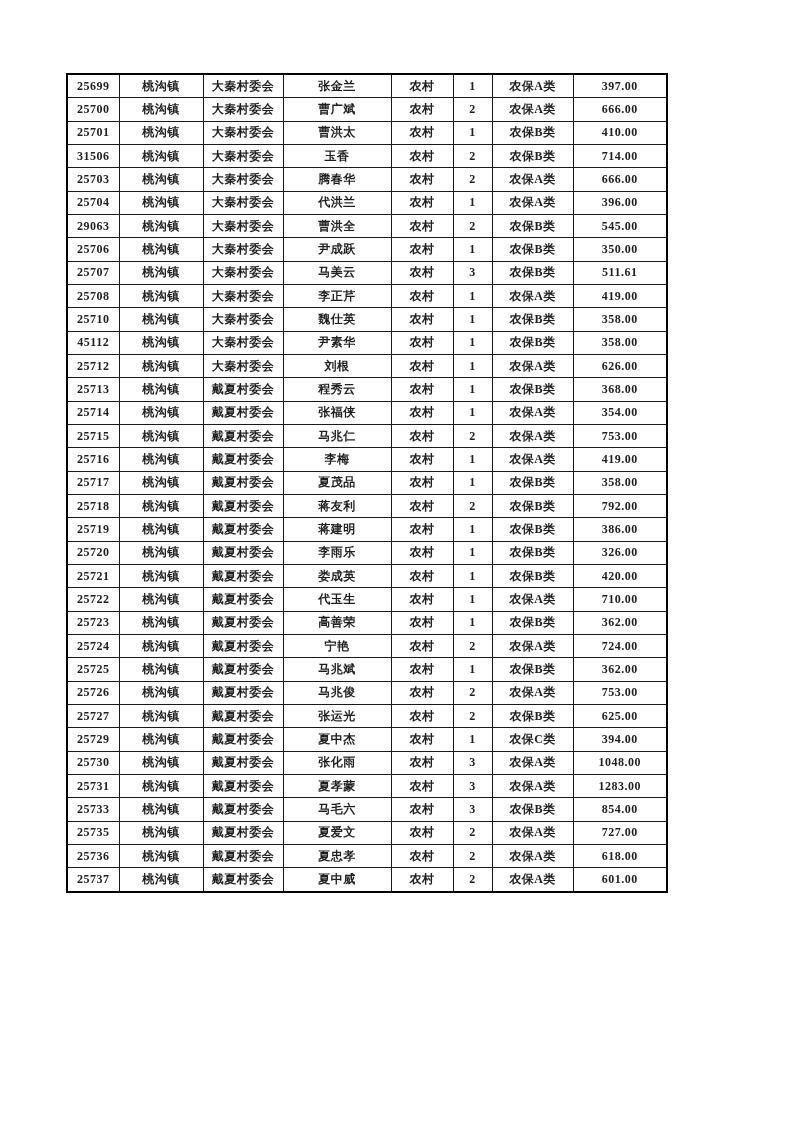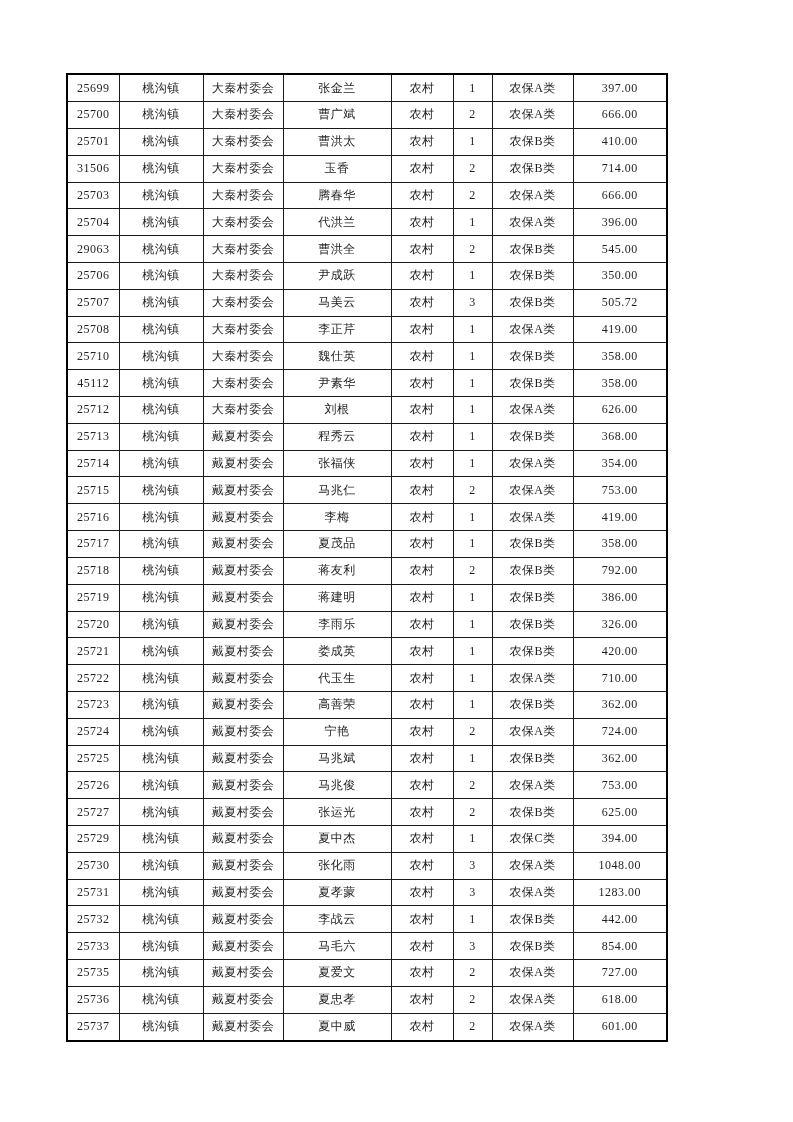--- a/index.html
+++ b/index.html
@@ -14,24 +14,25 @@
     background: #ffffff;
     overflow: hidden;
     font-family: "Liberation Serif", "DejaVu Serif", serif;
     color: #1f1f1f;
   }
   table.records {
     position: absolute;
     left: 66px;
     top: 73px;
     width: 600px;
-    height: 969px;
+    height: 820px;
     border-collapse: collapse;
     table-layout: fixed;
     border: 2px solid #000000;
+    font-weight: bold;
   }
   table.records td {
     border: 1px solid #1a1a1a;
     text-align: center;
     vertical-align: middle;
     font-size: 12px;
     letter-spacing: 0.5px;
     padding: 0;
     overflow: hidden;
     white-space: nowrap;
@@ -137,21 +138,21 @@
           <td class="num">350.00</td>
         </tr>
         <tr>
           <td class="num">25707</td>
           <td>桃沟镇</td>
           <td>大秦村委会</td>
           <td>马美云</td>
           <td>农村</td>
           <td class="num">3</td>
           <td>农保B类</td>
-          <td class="num">505.72</td>
+          <td class="num">511.61</td>
         </tr>
         <tr>
           <td class="num">25708</td>
           <td>桃沟镇</td>
           <td>大秦村委会</td>
           <td>李正芹</td>
           <td>农村</td>
           <td class="num">1</td>
           <td>农保A类</td>
           <td class="num">419.00</td>
@@ -358,30 +359,20 @@
         </tr>
         <tr>
           <td class="num">25731</td>
           <td>桃沟镇</td>
           <td>戴夏村委会</td>
           <td>夏孝蒙</td>
           <td>农村</td>
           <td class="num">3</td>
           <td>农保A类</td>
           <td class="num">1283.00</td>
-        </tr>
-        <tr>
-          <td class="num">25732</td>
-          <td>桃沟镇</td>
-          <td>戴夏村委会</td>
-          <td>李战云</td>
-          <td>农村</td>
-          <td class="num">1</td>
-          <td>农保B类</td>
-          <td class="num">442.00</td>
         </tr>
         <tr>
           <td class="num">25733</td>
           <td>桃沟镇</td>
           <td>戴夏村委会</td>
           <td>马毛六</td>
           <td>农村</td>
           <td class="num">3</td>
           <td>农保B类</td>
           <td class="num">854.00</td>

